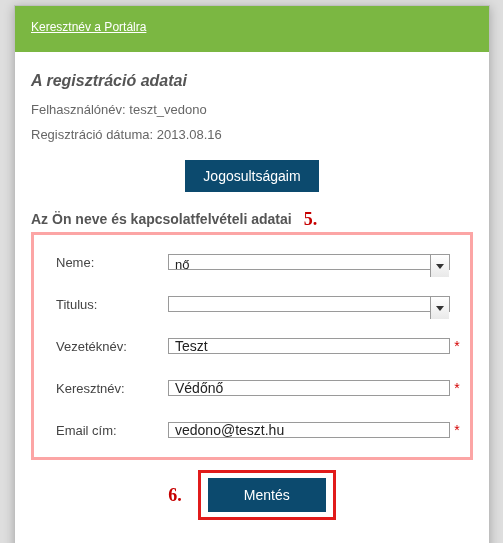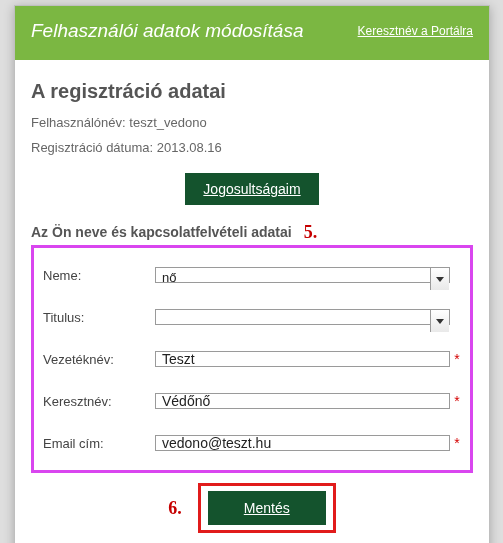--- a/index.html
+++ b/index.html
@@ -38,42 +38,42 @@
     font-size: 12px;
     text-decoration: underline;
     cursor: pointer;
   }
   .modal-body {
     padding: 20px 16px 10px 16px;
     color: #555;
   }
   .section-title {
     font-weight: bold;
-    font-size: 20px;
+    font-size: 16px;
     color: #555;
     margin-bottom: 12px;
+    font-style: italic;
   }
   .info-line {
     font-size: 13px;
     color: #666;
     margin-bottom: 10px;
   }
   .center-row {
     text-align: center;
     margin: 18px 0 18px 0;
   }
   .btn {
-    background: #14532d;
+    background: #0c4a6e;
     color: #fff;
     border: none;
     padding: 8px 18px;
     font-size: 14px;
     cursor: pointer;
     display: inline-block;
-    text-decoration: underline;
   }
   .btn-save {
     padding: 9px 36px;
   }
   .section-subtitle-row {
     display: flex;
     align-items: center;
     gap: 12px;
     margin-bottom: 4px;
   }
@@ -83,22 +83,22 @@
     color: #555;
   }
   .annot {
     font-family: Georgia, 'Times New Roman', serif;
     font-weight: bold;
     font-size: 18px;
     color: #c60000;
     line-height: 1;
   }
   .redbox-5 {
-    border: 3px solid #d946ef;
-    padding: 6px 10px 6px 9px;
+    border: 3px solid #fca5a5;
+    padding: 6px 10px 6px 22px;
     margin-top: 0;
   }
   .form-row {
     display: flex;
     align-items: center;
     min-height: 42px;
     position: relative;
   }
   .form-label {
     width: 112px;
@@ -175,21 +175,20 @@
   .bg-stripe.left { left: 0; width: 24px; background: #dedede; }
 </style>
 </head>
 <body>
 
 <div class="bg-stripe left"></div>
 
 <div class="modal">
 
   <div class="modal-header">
-    <div class="modal-title">Felhasználói adatok módosítása</div>
     <a class="back-link">Keresztnév a Portálra</a>
   </div>
 
   <div class="modal-body">
 
     <div class="section-title">A regisztráció adatai</div>
 
     <div class="info-line">
       <span>Felhasználónév:</span>
       <span>teszt_vedono</span>

